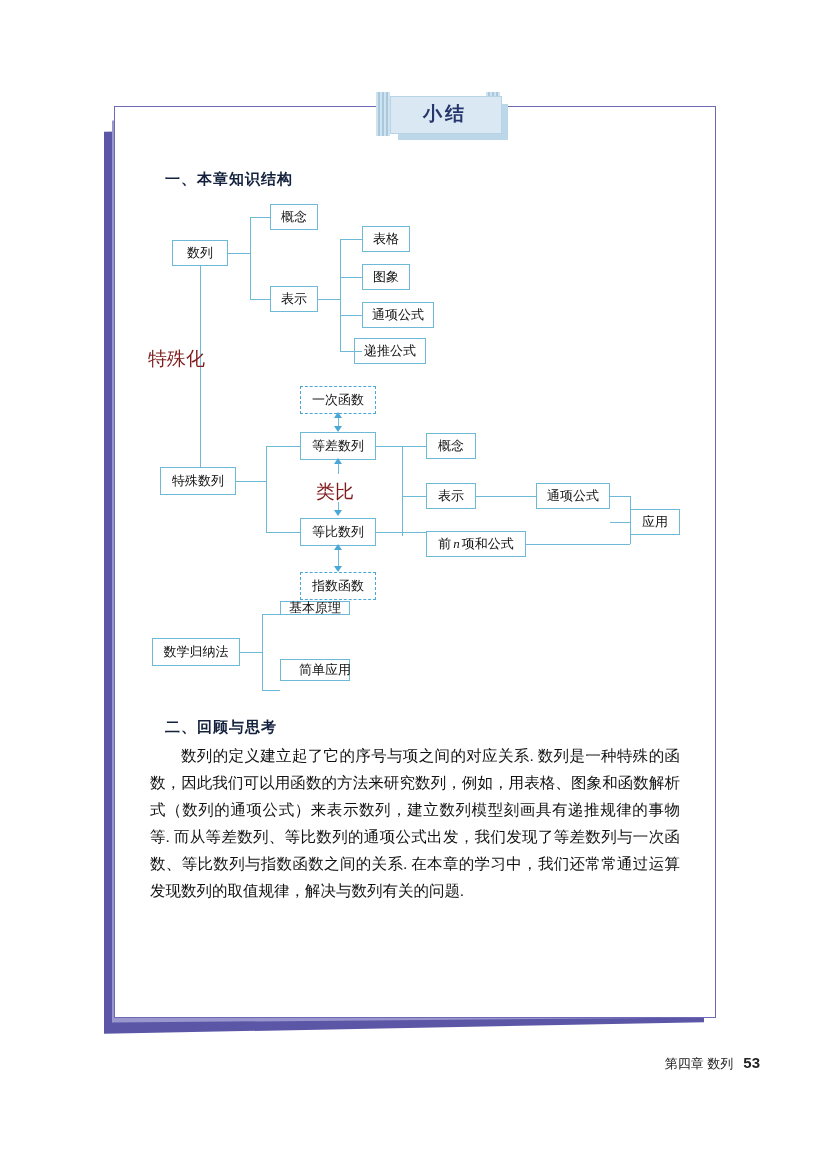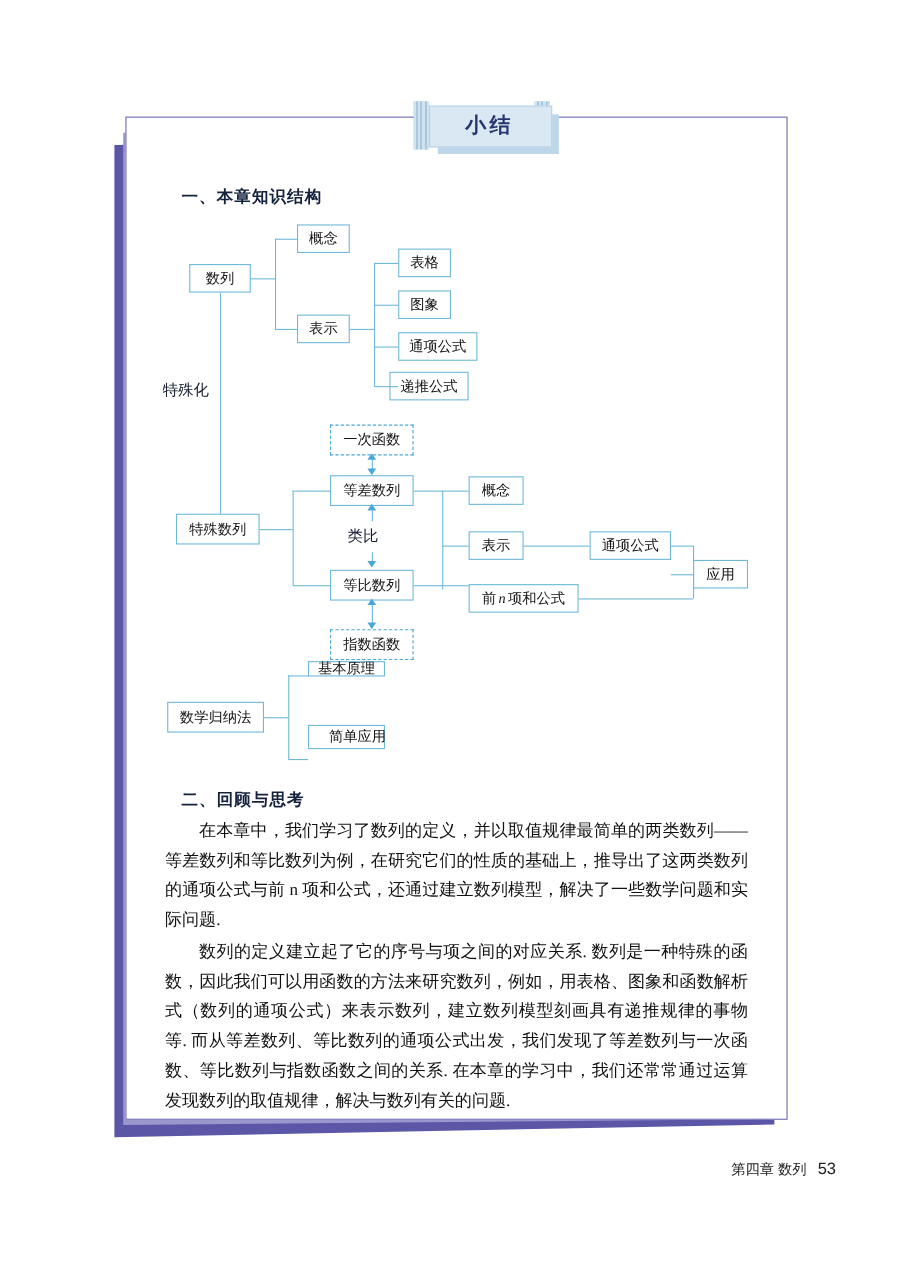--- a/index.html
+++ b/index.html
@@ -71,21 +71,21 @@
     font-family:"Liberation Sans","DejaVu Sans",sans-serif;
     font-size:13px;
     display:flex;align-items:center;justify-content:center;
     white-space:nowrap;
     box-sizing:border-box;
   }
   .node.dashed{border:1px dashed #4aa8d8;}
   .plain{
     position:absolute;
     font-family:"Liberation Sans","DejaVu Sans",sans-serif;
-    font-size:14px;color:#0f172a;white-space:nowrap;
+    font-size:19px;color:#7f1d1d;white-space:nowrap;
   }
   .ln{position:absolute;background:#6fb9d8;}
   .lnh{height:1px;}
   .lnv{width:1px;}
   .arrow-up,.arrow-down{position:absolute;width:0;height:0;}
   .arrow-up{border-left:4px solid transparent;border-right:4px solid transparent;border-bottom:6px solid #4aa8d8;}
   .arrow-down{border-left:4px solid transparent;border-right:4px solid transparent;border-top:6px solid #4aa8d8;}
 
   
   .prose{
@@ -93,21 +93,21 @@
     font-size:15.5px;line-height:27px;color:#111;
     text-align:justify;
   }
   .prose p{margin:0 0 2px 0;text-indent:2em;}
 
   .footer{
     position:absolute;left:0;top:1054px;width:760px;text-align:right;
     font-family:"Liberation Sans","DejaVu Sans",sans-serif;
     font-size:13px;color:#222;
   }
-  .footer .pg{font-weight:normal;font-size:15px;margin-left:10px;}
+  .footer .pg{font-weight:bold;font-size:15px;margin-left:10px;}
 </style>
 </head>
 <body>
 
 <div class="page">
 
   <div class="frame-back-1"></div>
   <div class="frame-back-2"></div>
   <div class="card"></div>
 
@@ -201,21 +201,20 @@
     <div class="ln lnv" style="left:132px;top:418px;height:76px;"></div>
     <div class="ln lnh" style="left:132px;top:418px;width:18px;"></div>
     <div class="ln lnh" style="left:132px;top:494px;width:18px;"></div>
     <div class="node" style="left:150px;top:405px;width:70px;height:14px;">基本原理</div>
     <div class="node" style="left:150px;top:463px;width:70px;height:22px;padding-left:20px;">简单应用</div>
   </div>
 
   <div class="h-sec" id="sec2">二、回顾与思考</div>
 
   <div class="prose">
-    <p>在本章中，我们学习了数列的定义，并以取值规律最简单的两类数列——等差数列和等比数列为例，在研究它们的性质的基础上，推导出了这两类数列的通项公式与前 n 项和公式，还通过建立数列模型，解决了一些数学问题和实际问题.</p>
     <p>数列的定义建立起了它的序号与项之间的对应关系. 数列是一种特殊的函数，因此我们可以用函数的方法来研究数列，例如，用表格、图象和函数解析式（数列的通项公式）来表示数列，建立数列模型刻画具有递推规律的事物等. 而从等差数列、等比数列的通项公式出发，我们发现了等差数列与一次函数、等比数列与指数函数之间的关系. 在本章的学习中，我们还常常通过运算发现数列的取值规律，解决与数列有关的问题.</p>
   </div>
 
   <div class="footer">
     <span>第四章  数列</span><span class="pg">53</span>
   </div>
 
 </div>
 
 </body></html>

